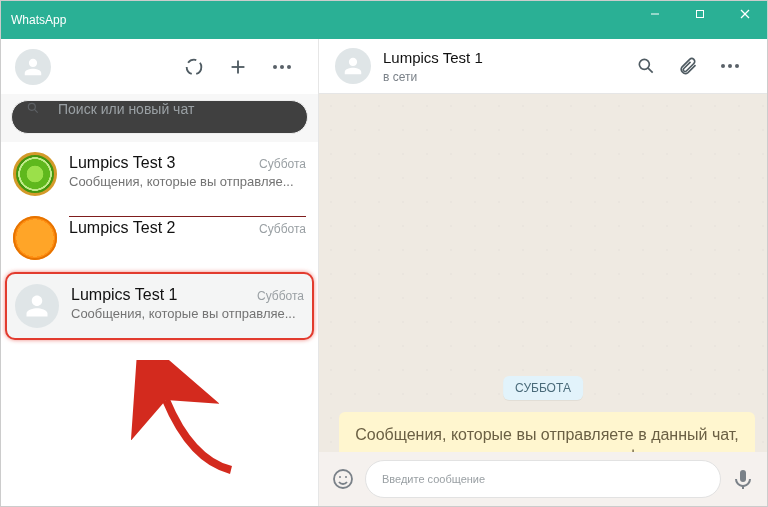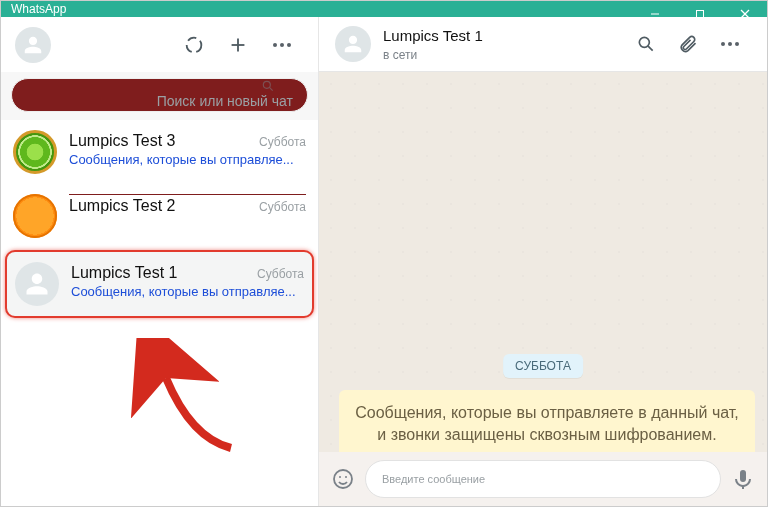--- a/index.html
+++ b/index.html
@@ -1,45 +1,45 @@
 <!DOCTYPE html>
 <html><head>
 <meta charset="utf-8">
 <style>
   * { box-sizing: border-box; margin: 0; padding: 0; }
   html, body { width: 768px; height: 507px; font-family: "Segoe UI", Arial, sans-serif; overflow: hidden; }
   .window { width: 768px; height: 507px; display: flex; flex-direction: column; border: 1px solid #ccc; background: #fff; }
-  .titlebar { height: 16px; background: #2ab095; display: flex; align-items: center; color: #fff; font-size: 12px; padding-left: 10px; position: relative; }
+  .titlebar { height: 38px; background: #2ab095; display: flex; align-items: center; color: #fff; font-size: 12px; padding-left: 10px; position: relative; }
   .titlebar .win-controls { position: absolute; right: 0; top: 0; height: 26px; display: flex; }
   .titlebar .win-btn { width: 45px; height: 26px; display: flex; align-items: center; justify-content: center; color: #fff; cursor: pointer; }
   .titlebar .win-btn svg { display: block; }
   .body { flex: 1; display: flex; min-height: 0; }
   .sidebar { width: 318px; border-right: 1px solid #e6e6e6; display: flex; flex-direction: column; background: #fff; }
   .sb-header { height: 55px; display: flex; align-items: center; padding: 0 14px; }
   .avatar-gray { width: 36px; height: 36px; border-radius: 50%; background: #dfe5e7; display: flex; align-items: center; justify-content: center; }
   .avatar-gray svg { width: 22px; height: 22px; fill: #fff; }
   .sb-header .spacer { flex: 1; }
   .sb-icon { width: 22px; height: 22px; color: #4f5b62; display: flex; align-items: center; justify-content: center; margin: 0 11px; cursor: pointer; }
   .sb-icon svg { width: 22px; height: 22px; }
   .dots { display: inline-flex; gap: 3px; align-items: center; }
   .dots i { width: 4px; height: 4px; border-radius: 50%; background: #596168; display: block; }
   .search-wrap { padding: 6px 10px 8px; background: #f7f7f7; }
-  .search-box { height: 34px; background: #7f1d1d; border-radius: 17px; display: flex; align-items: flex-end; padding: 0 14px; color: #9aa0a4; font-size: 14px; border: 1px solid #eee; flex-direction: column; }
+  .search-box { height: 34px; background: #404040; border-radius: 17px; display: flex; align-items: flex-start; padding: 0 14px; color: #9aa0a4; font-size: 14px; border: 1px solid #eee; }
   .search-box svg { width: 14px; height: 14px; margin-right: 18px; opacity: .5; }
   .chat-list { flex: 1; overflow: hidden; position: relative; }
   .chat-item { display: flex; align-items: flex-start; padding: 10px 12px; cursor: pointer; position: relative; }
   .chat-item .ci-avatar { width: 44px; height: 44px; border-radius: 50%; flex-shrink: 0; margin-right: 12px; background: #dfe5e7; display: flex; align-items: center; justify-content: center; overflow: hidden; }
   .ci-avatar.lime { background: radial-gradient(circle at 50% 50%, #9be04a 0 30%, #5fb81d 32% 55%, #c0eb8a 56% 62%, #43960e 63% 72%, #d4a63a 73% 100%); border: 3px solid #d49a2a; }
   .ci-avatar.orange { background: radial-gradient(circle at 50% 50%, #ffa528 0 60%, #ff8f12 60% 100%); box-shadow: inset 0 0 0 2px #e67300; }
   .ci-right { flex: 1; min-width: 0; border-top: 1px solid #7f1d1d; padding-top: 2px; }
   .chat-item:first-child .ci-right { border-top: none; }
   .ci-top { display: flex; justify-content: space-between; align-items: baseline; }
   .ci-name { font-size: 16px; color: #111; }
   .ci-time { font-size: 12px; color: #9aa0a4; }
-  .ci-bottom { display: flex; align-items: center; font-size: 13px; color: #1d4ed8; white-space: nowrap; overflow: hidden; text-overflow: ellipsis; margin-top: 2px; }
+  .ci-bottom { display: flex; align-items: center; font-size: 13px; color: #737373; white-space: nowrap; overflow: hidden; text-overflow: ellipsis; margin-top: 2px; }
   .ci-bottom svg { width: 14px; height: 12px; margin-right: 2px; flex-shrink: 0; }
   .chat-item.selected { background: #f4f5f5; }
   .highlight-box { border: 2px solid #e23b2e; border-radius: 10px; box-shadow: 0 0 4px rgba(226,59,46,.6); }
   .arrow-svg { position: absolute; left: 120px; top: 218px; width: 120px; height: 120px; pointer-events: none; }
   .main { flex: 1; display: flex; flex-direction: column; background: #efeae2; position: relative; }
   .main-header { height: 55px; background: #fff; border-bottom: 1px solid #e6e6e6; display: flex; align-items: center; padding: 0 16px; }
   .mh-avatar { width: 36px; height: 36px; border-radius: 50%; background: #dfe5e7; display: flex; align-items: center; justify-content: center; margin-right: 12px; }
   .mh-info { flex: 1; }
   .mh-name { font-size: 15px; color: #111; }
   .mh-status { font-size: 12px; color: #7a8188; margin-top: 4px; }

